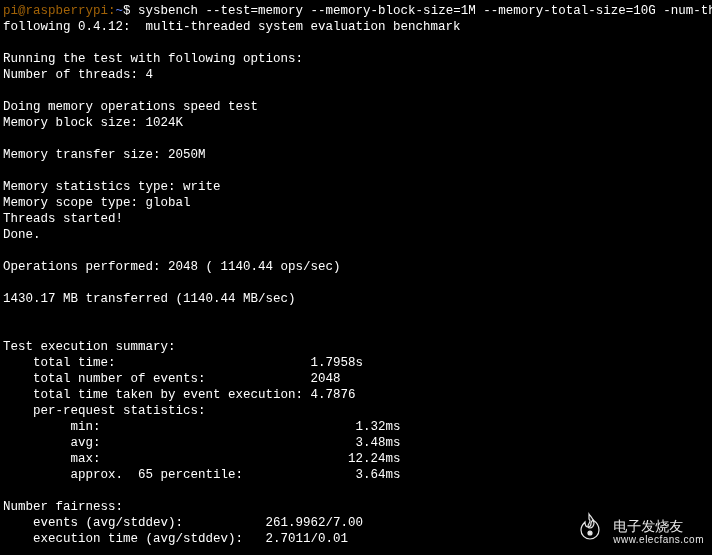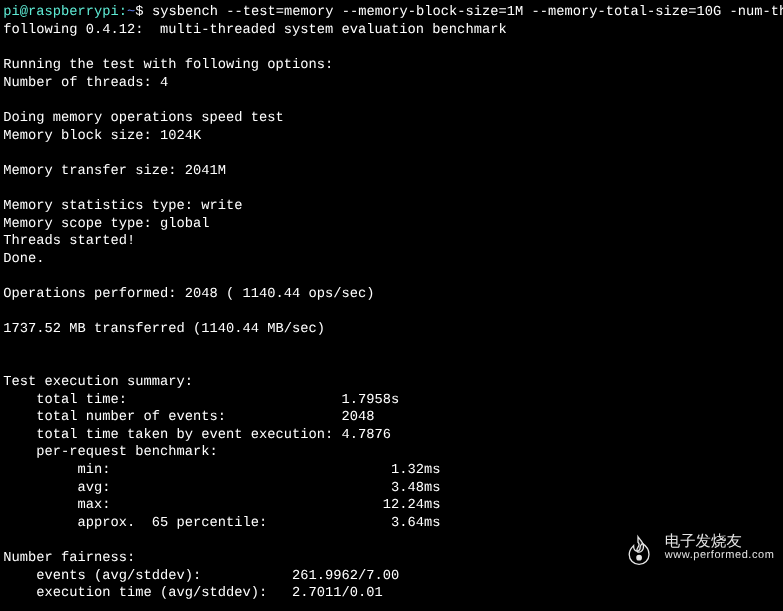--- a/index.html
+++ b/index.html
@@ -13,30 +13,30 @@
       height: 555px;
       font-family: "Courier New", monospace;
       font-size: 12.5px;
       line-height: 16px;
       color: #fff;
       padding: 3px 3px;
       position: relative;
       overflow: hidden;
     }
     .line { white-space: pre; }
-    .prompt-user { color: #5eead4; }
+    .prompt-user { color: #a16207; }
     .prompt-tilde { color: #6a8cff; }
     .prompt-dollar { color: #fff; }
     .command { color: #fff; }
     .watermark {
       position: absolute;
       right: 8px;
-      bottom: 34px;
+      bottom: 8px;
       display: flex;
-      align-items: flex-start;
+      align-items: flex-end;
       gap: 6px;
       opacity: 0.9;
     }
     .watermark svg { width: 32px; height: 32px; }
     .watermark-text {
       color: #fff;
       font-family: Arial, sans-serif;
       font-size: 12px;
       line-height: 14px;
     }
@@ -48,52 +48,52 @@
 
 <div class="line"><span class="prompt-user">pi@raspberrypi</span><span class="prompt-user">:</span><span class="prompt-tilde">~</span><span class="prompt-dollar">$ </span><span class="command">sysbench --test=memory --memory-block-size=1M --memory-total-size=10G -num-threads=4 run</span></div>
 <div class="line">following 0.4.12:  multi-threaded system evaluation benchmark</div>
 <div class="line"> </div>
 <div class="line">Running the test with following options:</div>
 <div class="line">Number of threads: 4</div>
 <div class="line"> </div>
 <div class="line">Doing memory operations speed test</div>
 <div class="line">Memory block size: 1024K</div>
 <div class="line"> </div>
-<div class="line">Memory transfer size: 2041M</div>
+<div class="line">Memory transfer size: 2050M</div>
 <div class="line"> </div>
 <div class="line">Memory statistics type: write</div>
 <div class="line">Memory scope type: global</div>
 <div class="line">Threads started!</div>
 <div class="line">Done.</div>
 <div class="line"> </div>
 <div class="line">Operations performed: 2048 ( 1140.44 ops/sec)</div>
 <div class="line"> </div>
-<div class="line">1737.52 MB transferred (1140.44 MB/sec)</div>
+<div class="line">1430.17 MB transferred (1140.44 MB/sec)</div>
 <div class="line"> </div>
 <div class="line"> </div>
 <div class="line">Test execution summary:</div>
 <div class="line">    total time:                          1.7958s</div>
 <div class="line">    total number of events:              2048</div>
 <div class="line">    total time taken by event execution: 4.7876</div>
-<div class="line">    per-request benchmark:</div>
+<div class="line">    per-request statistics:</div>
 <div class="line">         min:                                  1.32ms</div>
 <div class="line">         avg:                                  3.48ms</div>
 <div class="line">         max:                                 12.24ms</div>
 <div class="line">         approx.  65 percentile:               3.64ms</div>
 <div class="line"> </div>
 <div class="line">Number fairness:</div>
 <div class="line">    events (avg/stddev):           261.9962/7.00</div>
 <div class="line">    execution time (avg/stddev):   2.7011/0.01</div>
 <div class="line"> </div>
 
 <div class="watermark">
   <span>
     <svg viewBox="0 0 32 32" fill="none" stroke="#fff" stroke-width="1.2">
       <path d="M14 4c2 3 5 5 5 9 0 3-2 5-4 5-1 0-2-1-2-2 0-2 2-3 2-5 0-1-1-2-1-2z" fill="#fff" fill-opacity="0.1"></path>
       <path d="M18 10c3 2 6 5 6 10 0 5-4 9-9 9s-9-4-9-9c0-3 2-6 4-8 0 3 1 5 3 5 2 0 3-2 3-4 0-1 1-2 2-3z"></path>
       <circle cx="15" cy="23" r="2" fill="#fff"></circle>
     </svg>
   </span>
   <div class="watermark-text">
     <div class="cn">电子发烧友</div>
-    <div class="en">www.performed.com</div>
+    <div class="en">www.elecfans.com</div>
   </div>
 </div>
 
 </body></html>

